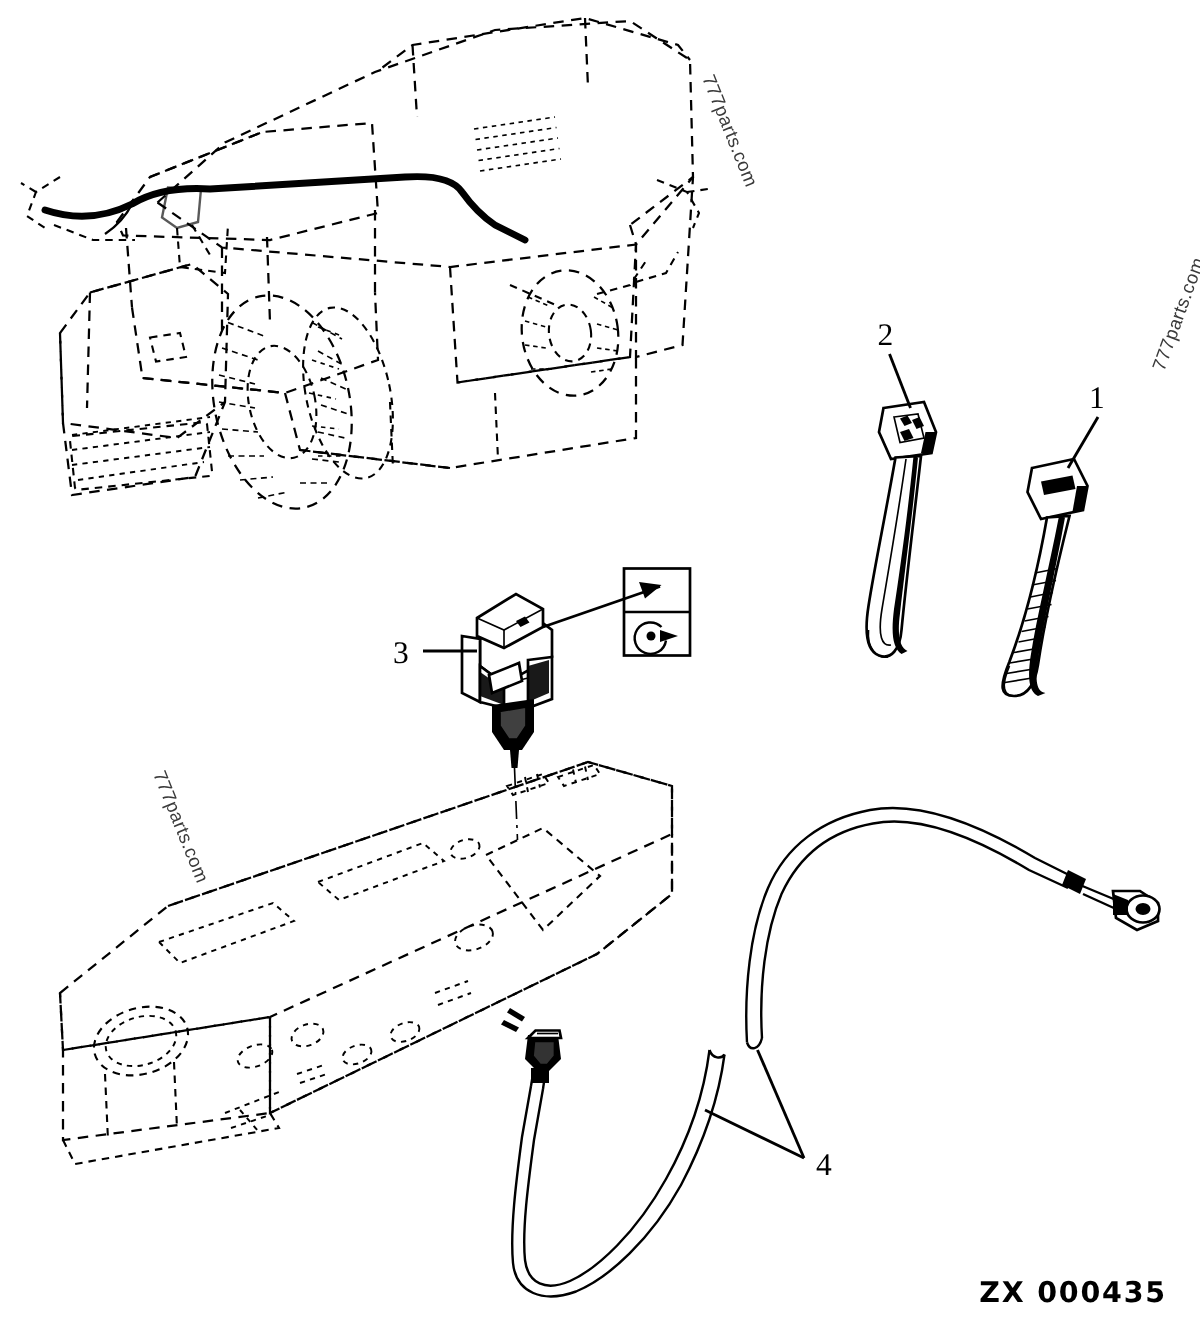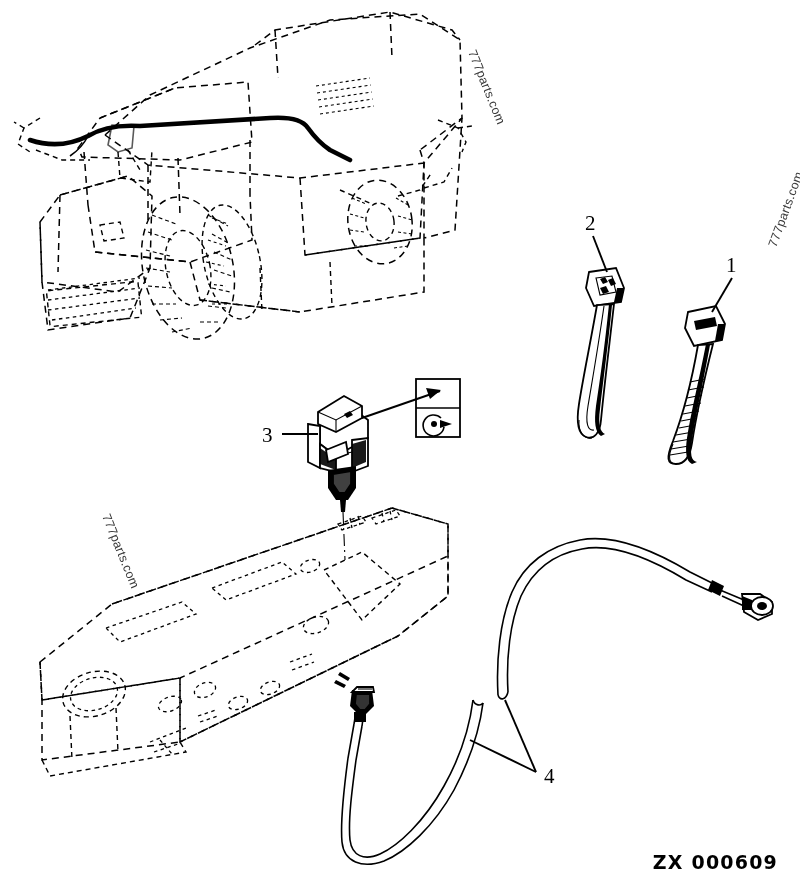--- a/index.html
+++ b/index.html
@@ -423,15 +423,15 @@
 
   <g>
     <path class="lead" d="M536,772 L505,700"></path>
     <path class="lead" d="M536,772 L470,740"></path>
     <text class="callout-text" x="544" y="783">4</text>
   </g>
 
   </g>
 </svg>
 
-<div class="fig-code">ZX 000609</div>
+<div class="fig-code">ZX 000435</div>
 
 </div>
 
 </body></html>

